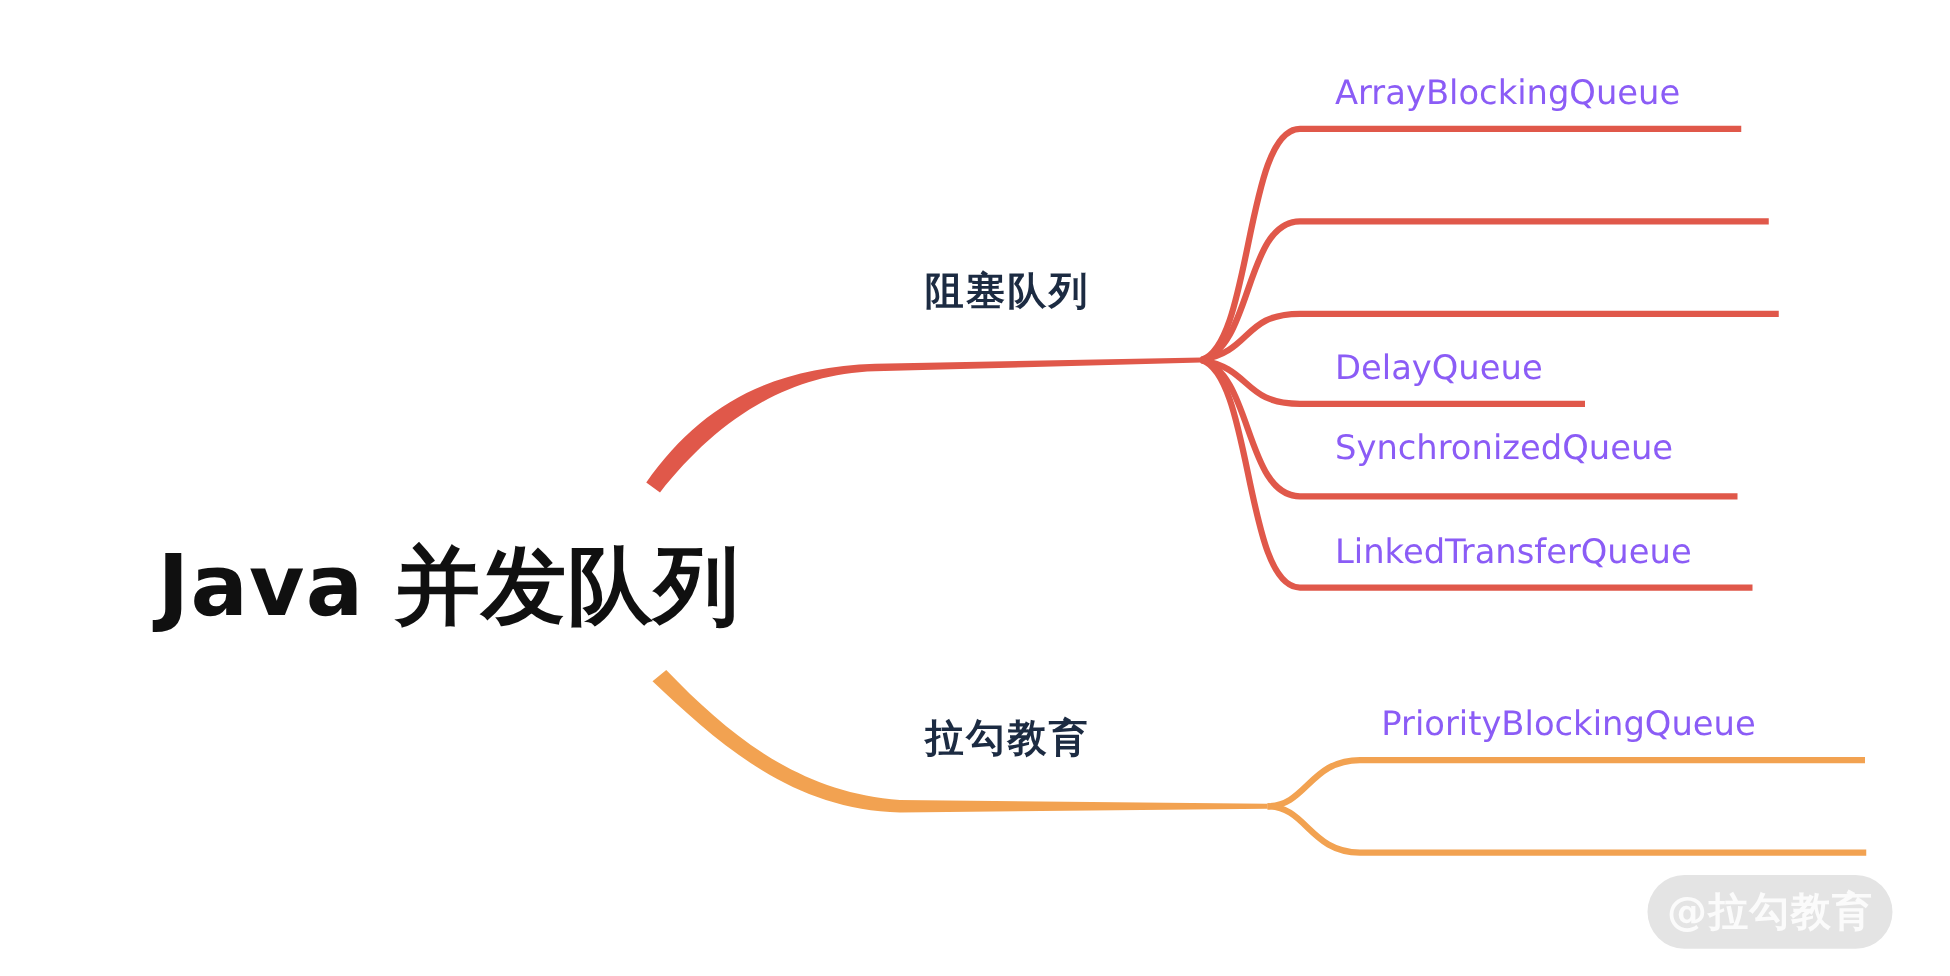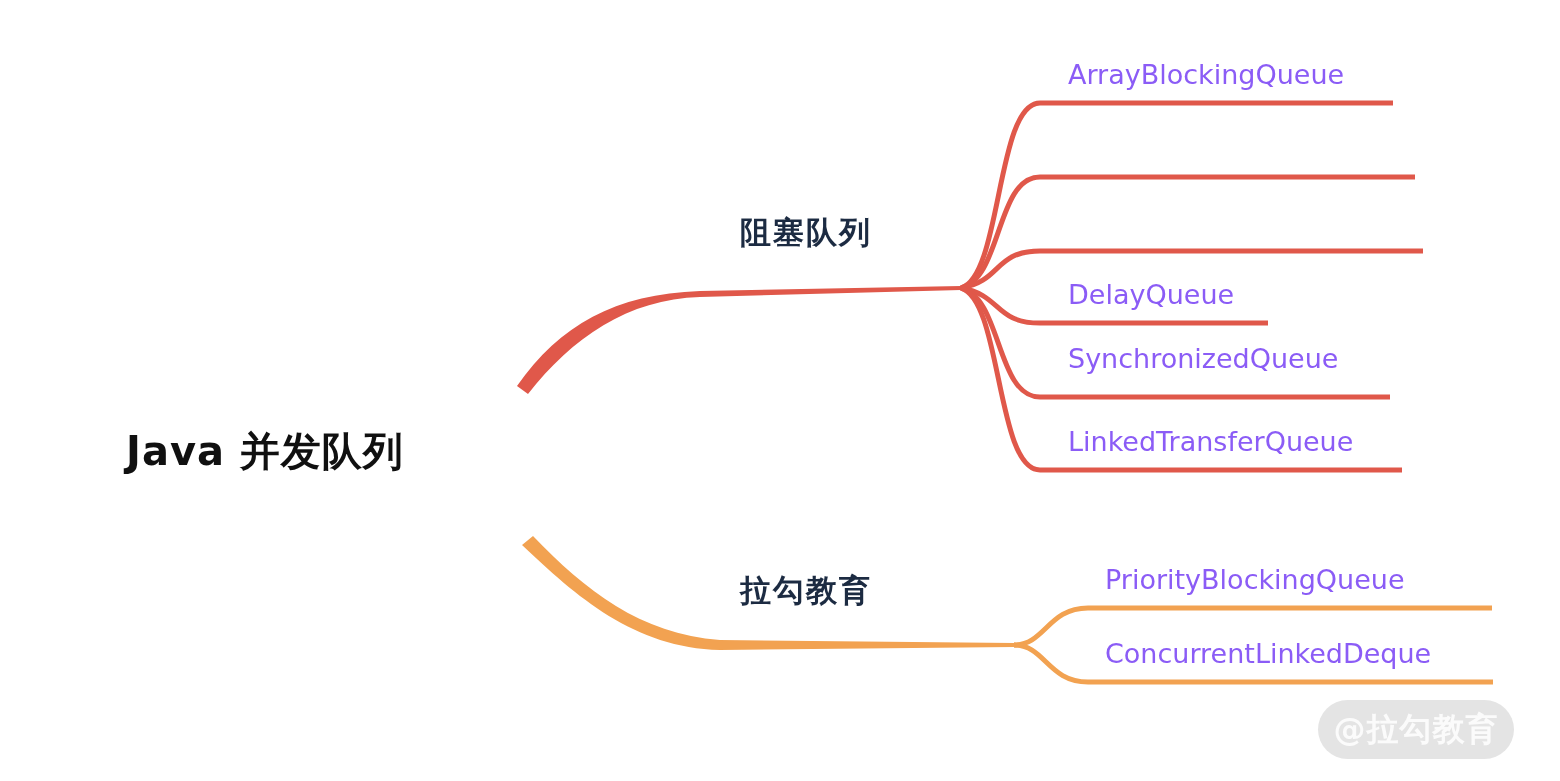--- a/index.html
+++ b/index.html
@@ -7,21 +7,21 @@
     position:relative;
     width:1560px;height:781px;
     background:#ffffff;
     overflow:hidden;
     font-family:"DejaVu Sans","Liberation Sans",sans-serif;
   }
   .stage svg{position:absolute;left:0;top:0;}
   .label{position:absolute;white-space:nowrap;}
   .root-label{
     left:126px;top:424px;
-    font-size:40px;font-weight:800;
+    font-size:68px;font-weight:800;
     color:#101010;letter-spacing:1px;
   }
   .branch-label{
     font-size:31px;font-weight:700;
     color:#1c2b42;letter-spacing:2px;
   }
   .branch-label.blocking{left:740px;top:212px;}
   .branch-label.nonblocking{left:740px;top:570px;}
   .leaf-label{
     font-size:27px;font-weight:500;
@@ -85,19 +85,18 @@
 
   <div class="label branch-label blocking">阻塞队列</div>
   <div class="label branch-label nonblocking">拉勾教育</div>
 
   <div class="label leaf-label leaf-red leaf-y0">ArrayBlockingQueue</div>
   <div class="label leaf-label leaf-red leaf-y3">DelayQueue</div>
   <div class="label leaf-label leaf-red leaf-y4">SynchronizedQueue</div>
   <div class="label leaf-label leaf-red leaf-y5">LinkedTransferQueue</div>
 
   <div class="label leaf-label leaf-orange leaf-y6">PriorityBlockingQueue</div>
-  <div class="label leaf-label leaf-orange leaf-y7">ConcurrentLinkedDeque</div>
 
   <div class="watermark">
     <span>@拉勾教育</span>
   </div>
 
 </div>
 
 </body></html>

